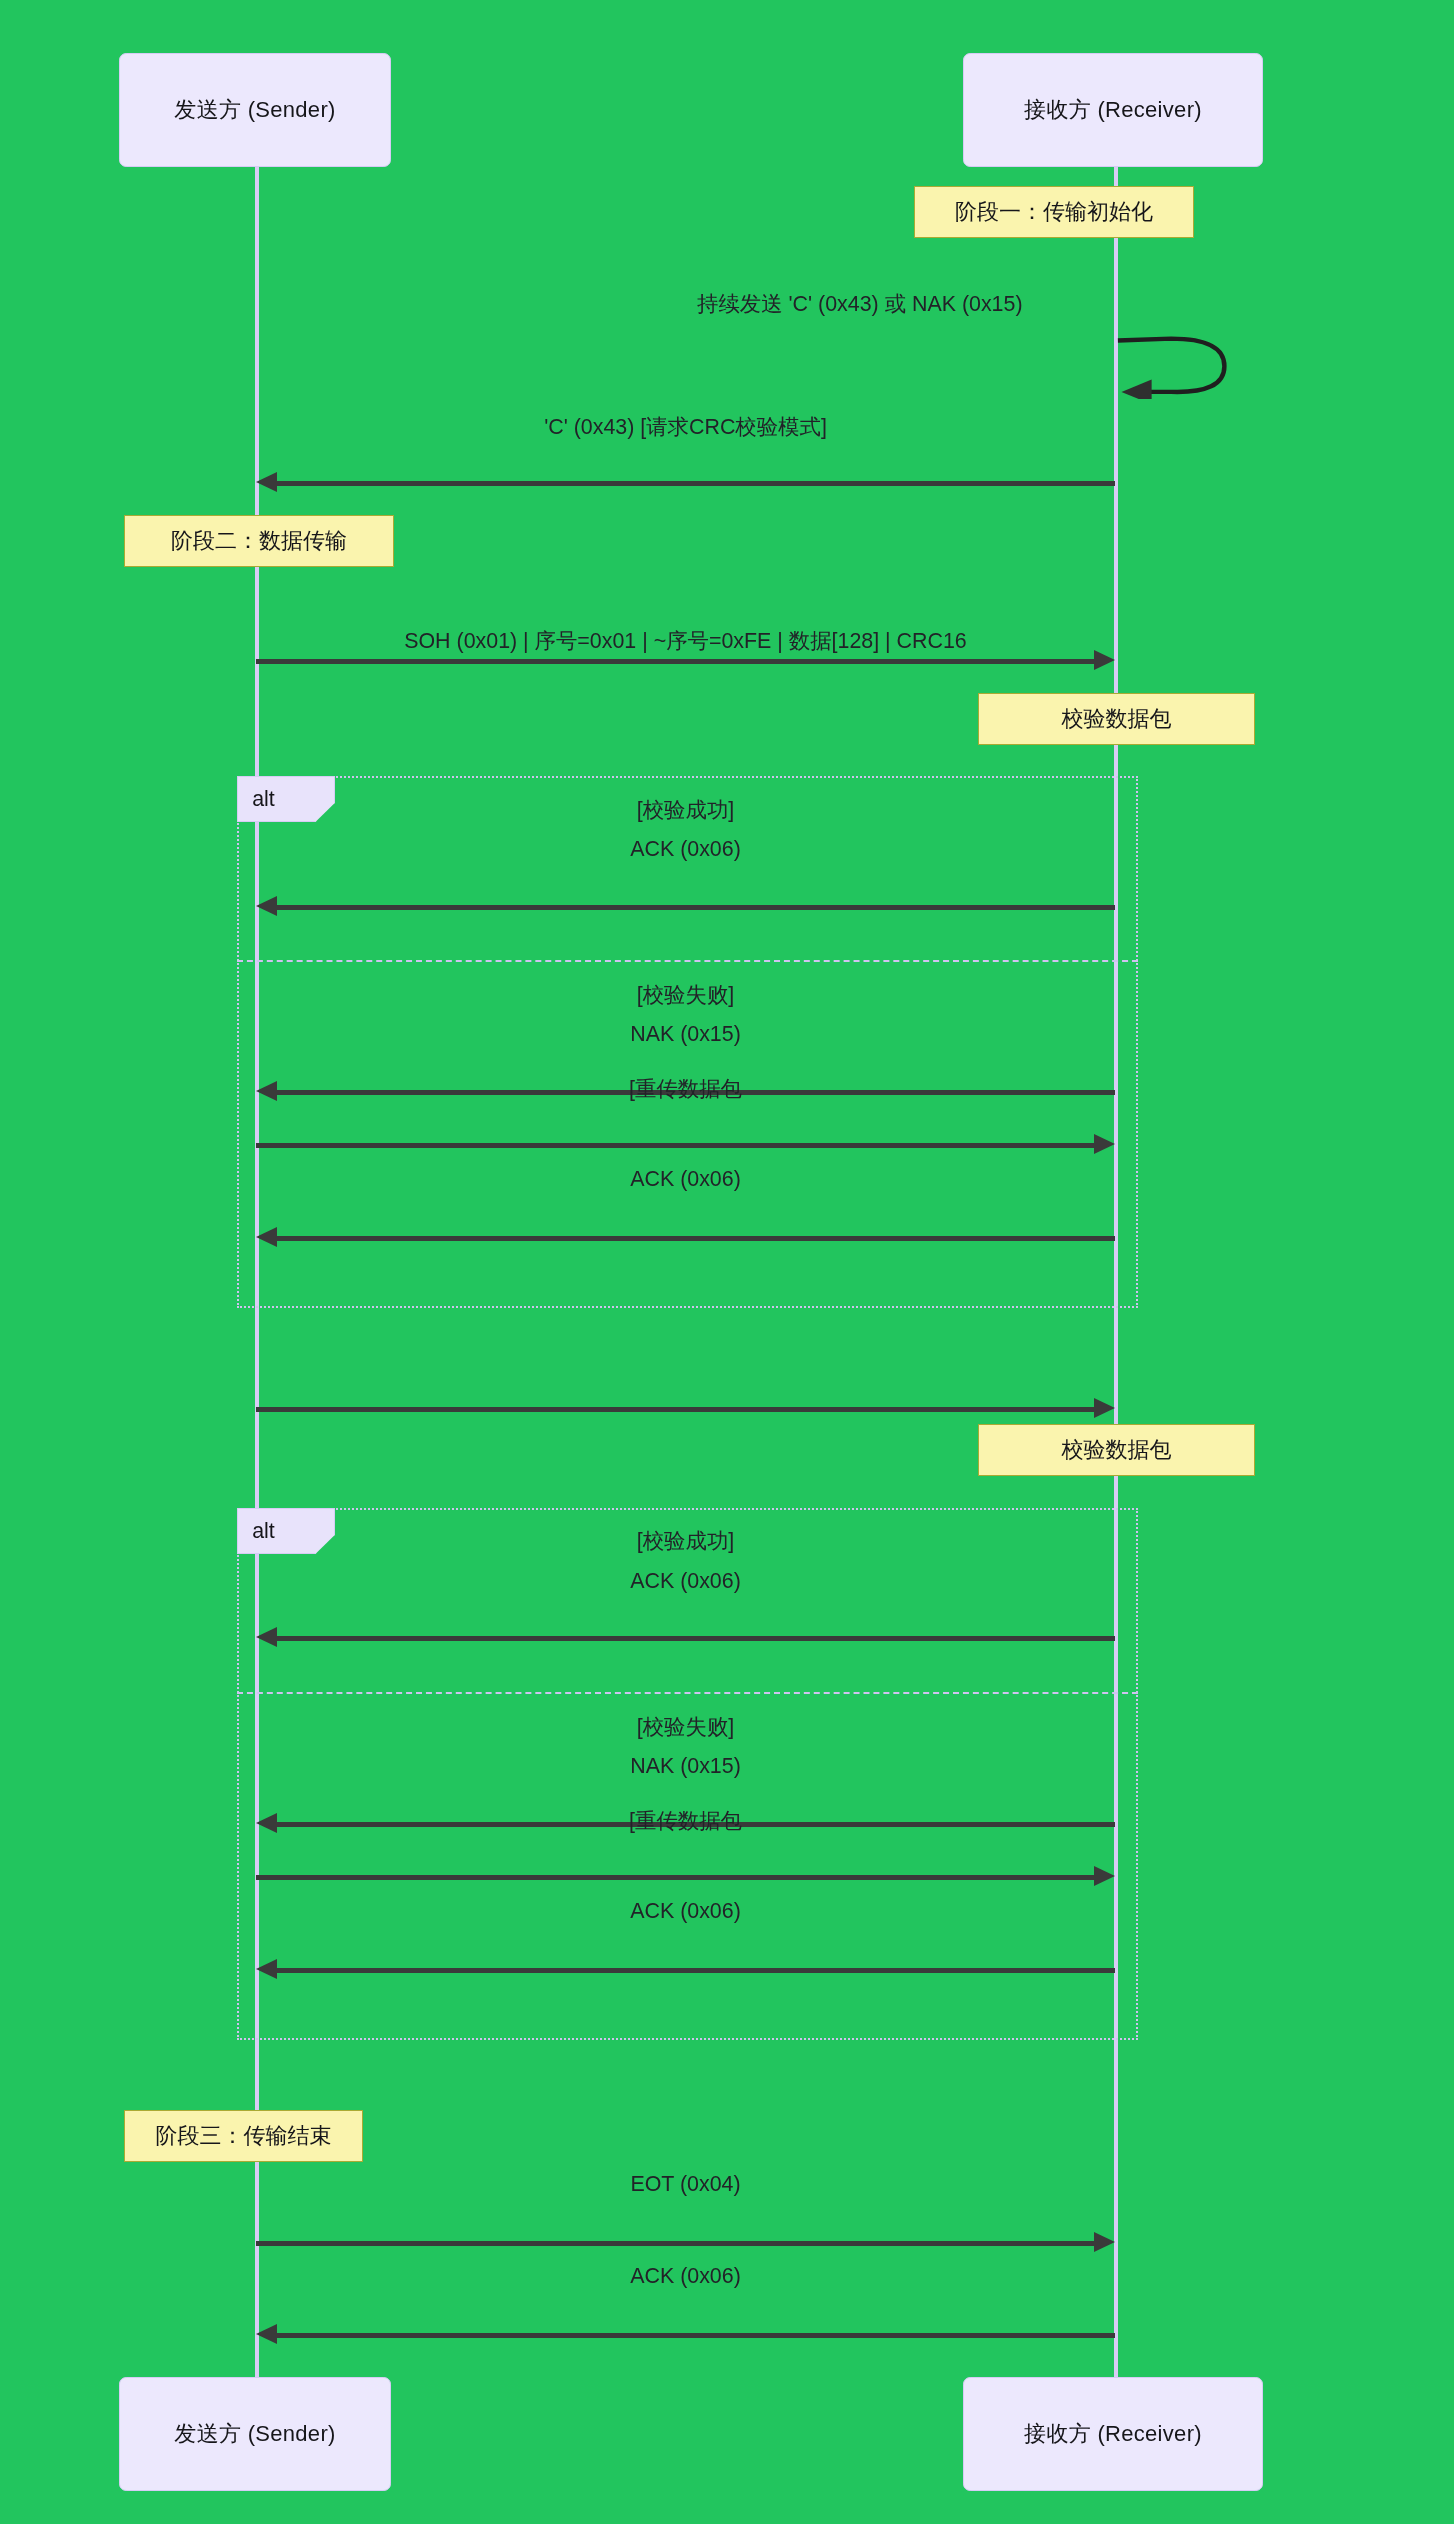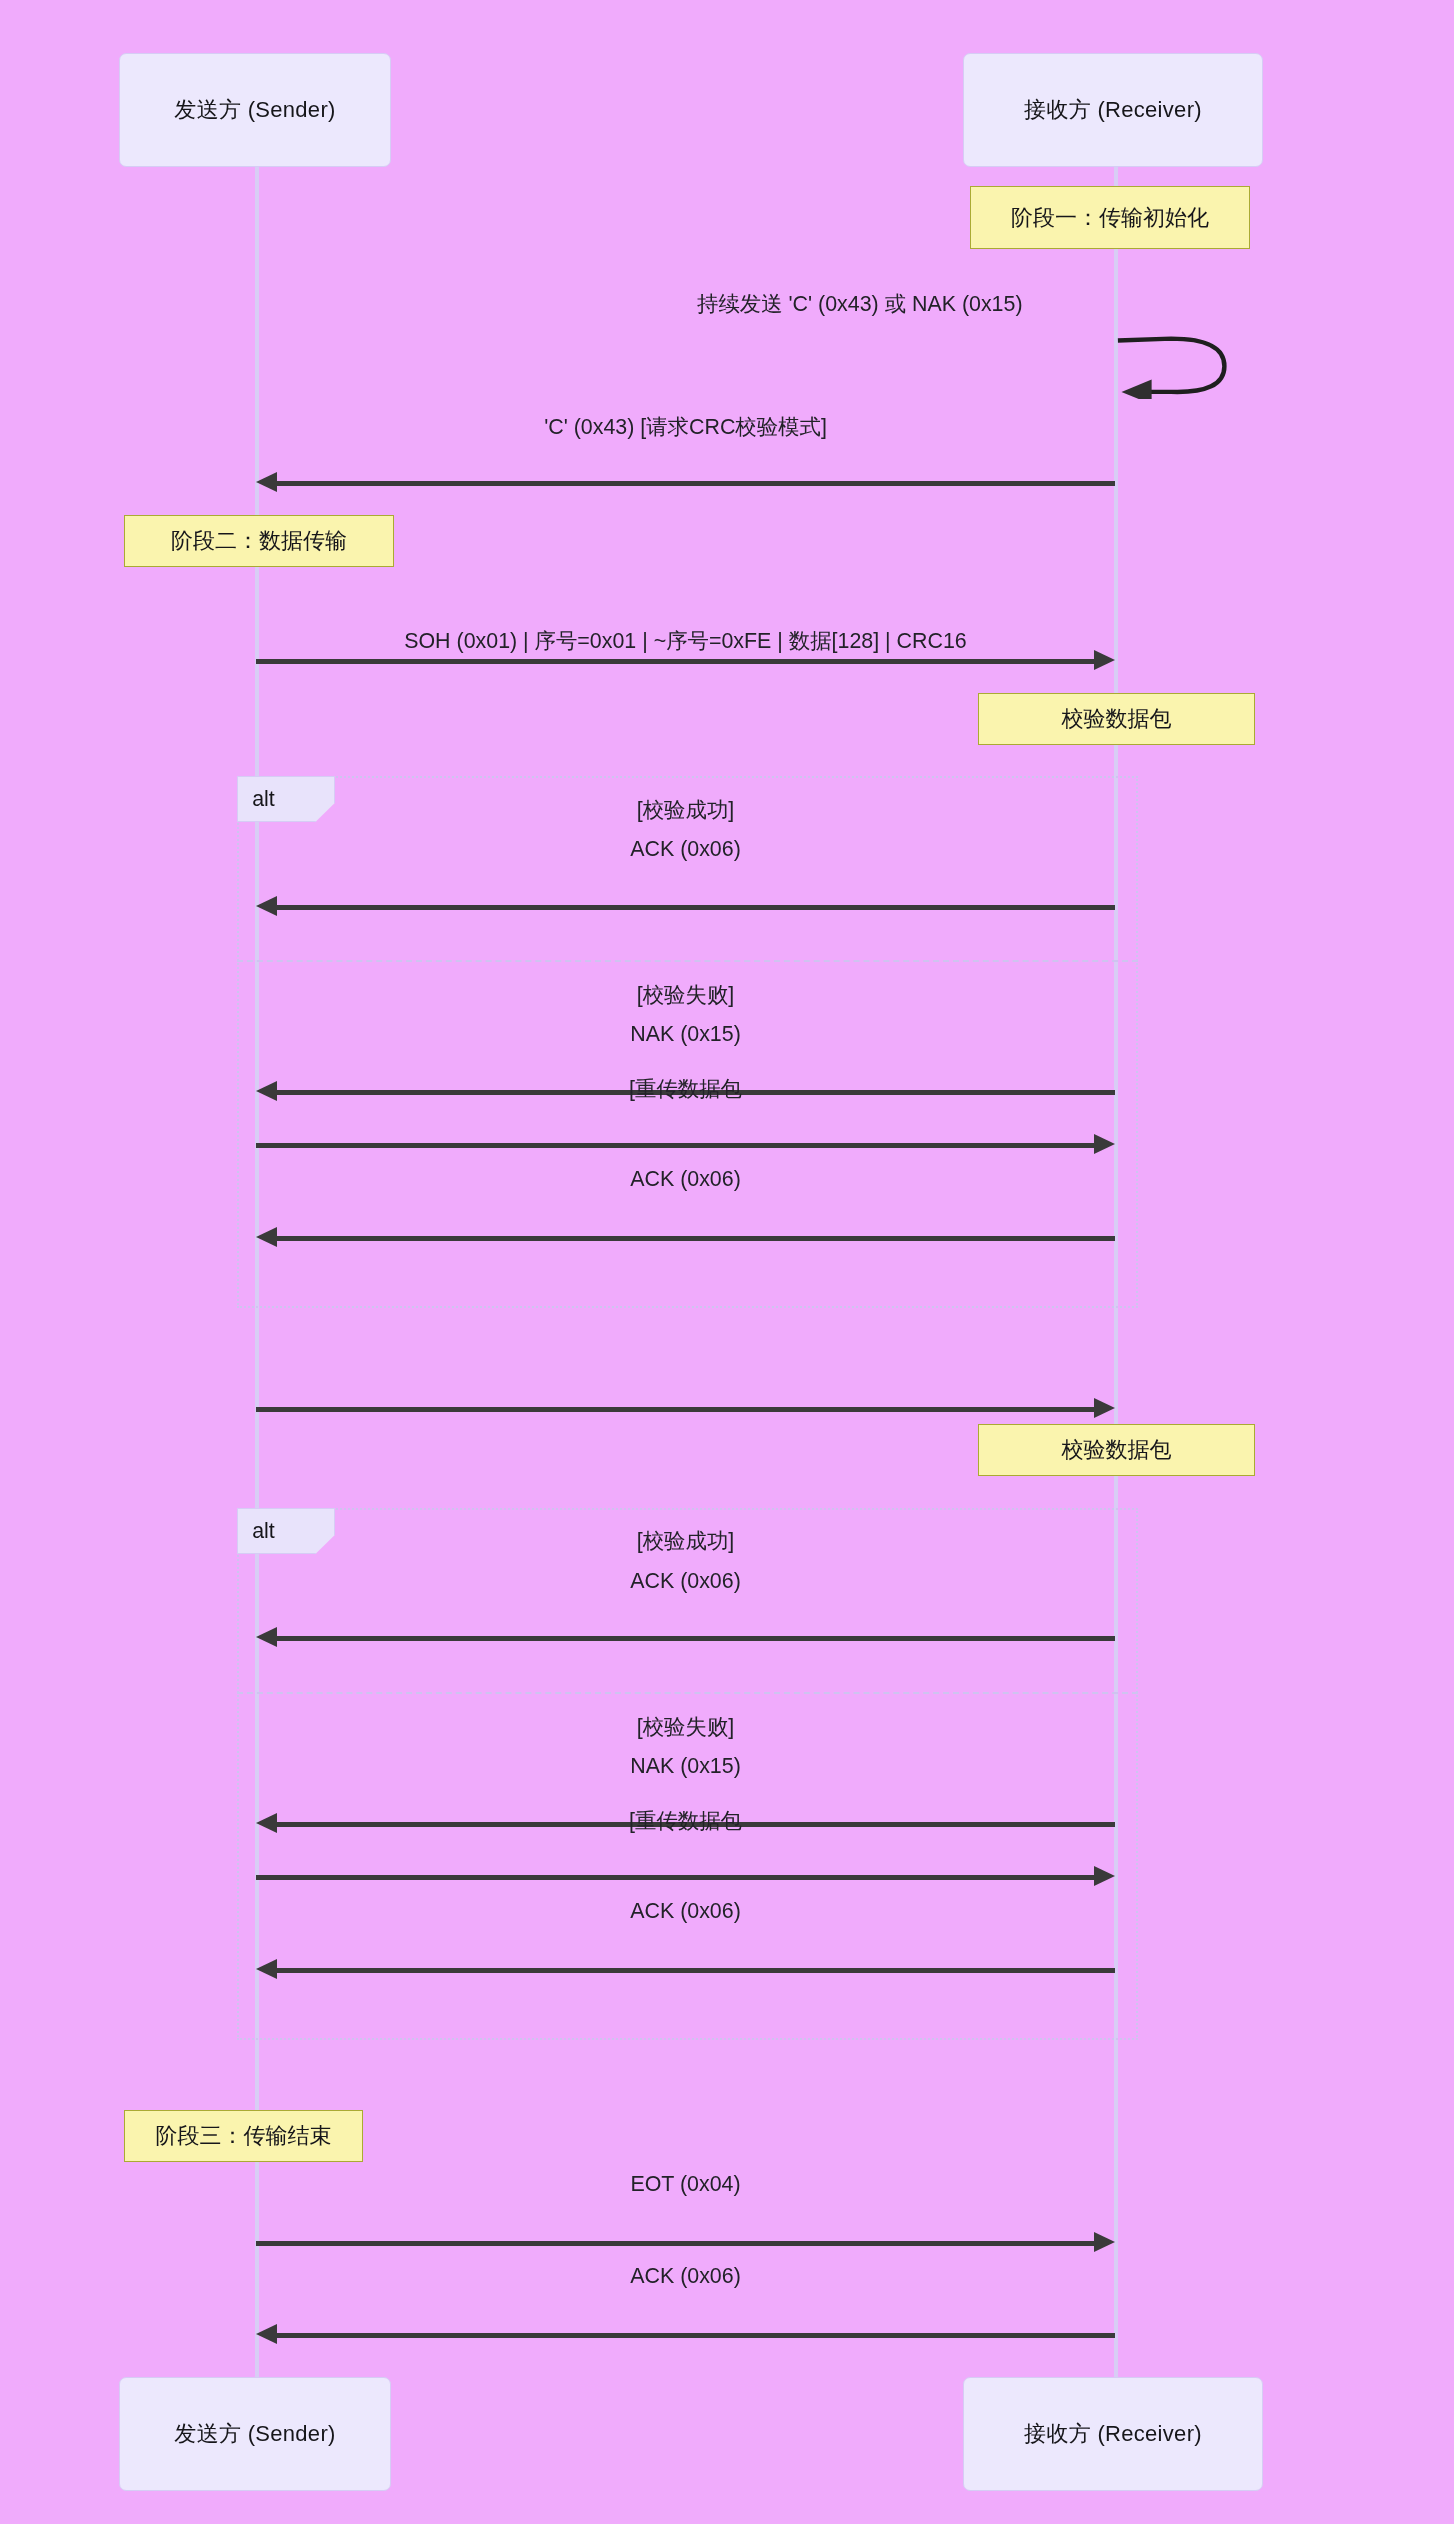--- a/index.html
+++ b/index.html
@@ -8,21 +8,21 @@
     padding: 0;
     background: #ffffff;
   }
   body {
     font-family: "Liberation Sans", "DejaVu Sans", sans-serif;
   }
   #diagram-root {
     position: relative;
     width: 1455px;
     height: 2525px;
-    background: #f0abfc;
+    background: #22c55e;
     overflow: hidden;
   }
 
   
   .lifeline {
     position: absolute;
     width: 3.6px;
     background: #d8cdf5;
   }
 
@@ -139,21 +139,21 @@
   <div class="lifeline" style="left:255px; top:164px; height:2213px;"></div>
   <div class="lifeline" style="left:1114px; top:164px; height:2213px;"></div>
 
   <div class="actor-box" style="left:119px; top:53px; width:272px; height:114px;">
     <span>发送方 (Sender)</span>
   </div>
   <div class="actor-box" style="left:963px; top:53px; width:300px; height:114px;">
     <span>接收方 (Receiver)</span>
   </div>
 
-  <div class="note-box" style="left:970px; top:186px; width:280px; height:63px;">
+  <div class="note-box" style="left:914px; top:186px; width:280px; height:52px;">
     <span>阶段一：传输初始化</span>
   </div>
 
   <div class="msg-label" style="left:697px; top:289px; width:837px; text-align:left;">
     <span>持续发送 'C' (0x43) 或 NAK (0x15)</span>
   </div>
   <svg class="self-loop" width="160" height="71" style="left:1116px; top:328px;" viewBox="0 0 180 80">
     <path d="M 2 14 L 62 12 Q 122 12 122 43 Q 122 74 62 72 L 34 72" fill="none" stroke="#1f1f1f" stroke-width="5"></path>
     <polygon points="40,58 6,72 40,86" fill="#2f2f2f"></polygon>
   </svg>

